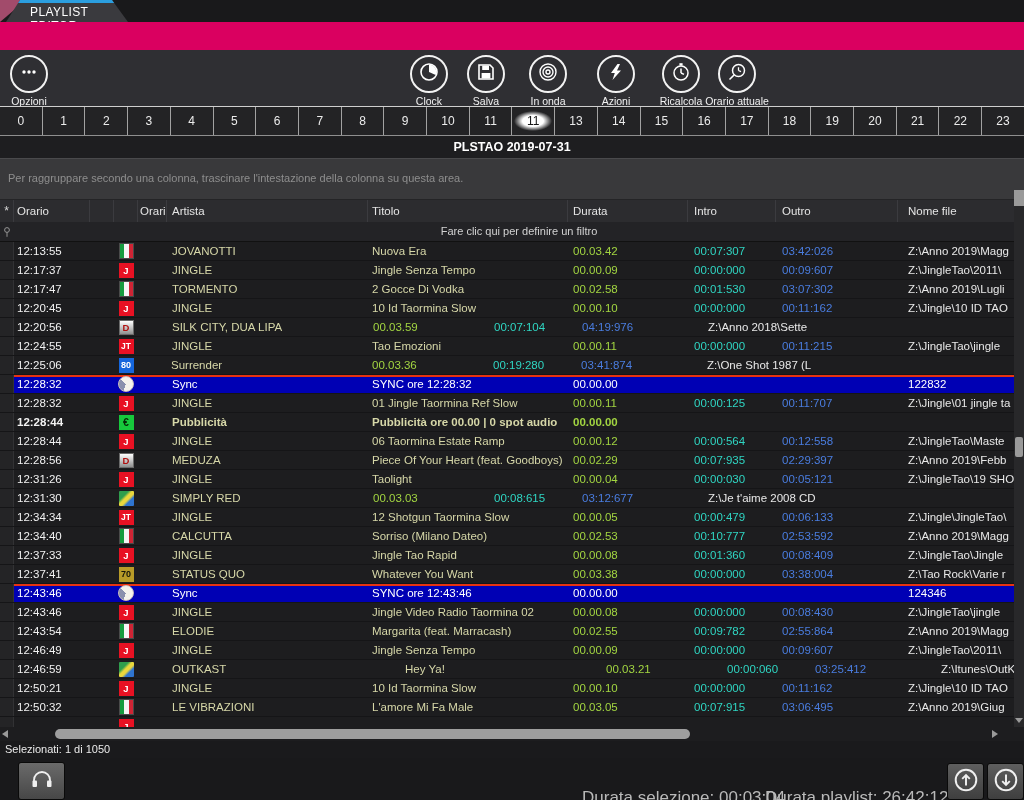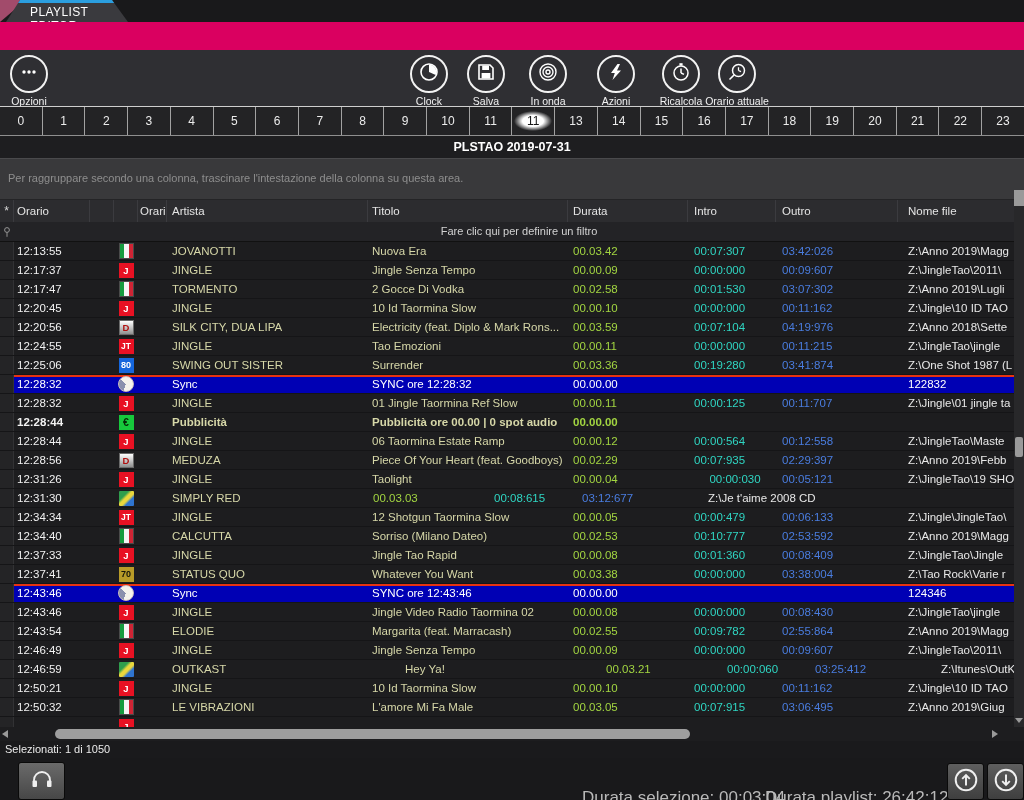--- a/index.html
+++ b/index.html
@@ -375,21 +375,20 @@
     </div>
     <div class="grid-row">
       <div class="cell c-marker"></div>
       <div class="cell c-time" style="padding-left: 3px;">12:20:56</div>
       <div class="cell c-c1"></div>
       <div class="cell c-iconc">
         <span class="ricon icon-decade-d">D</span>
       </div>
       <div class="cell c-c2" style="padding-left: 2px;"></div>
       <div class="cell c-artist" style="padding-left: 5px;">SILK CITY, DUA LIPA</div>
-      <div class="cell c-title" style="padding-left: 4px;">Electricity (feat. Diplo &amp; Mark Rons...</div>
       <div class="cell c-durata" style="padding-left: 5px;">00.03.59</div>
       <div class="cell c-intro" style="padding-left: 6px;">00:07:104</div>
       <div class="cell c-outro" style="padding-left: 6px;">04:19:976</div>
       <div class="cell c-file" style="flex: 1 1 0%; padding-left: 10px;">Z:\Anno 2018\Sette</div>
     </div>
     <div class="grid-row">
       <div class="cell c-marker"></div>
       <div class="cell c-time" style="padding-left: 3px;">12:24:55</div>
       <div class="cell c-c1"></div>
       <div class="cell c-iconc">
@@ -404,21 +403,20 @@
       <div class="cell c-file" style="flex: 1 1 0%; padding-left: 10px;">Z:\JingleTao\jingle</div>
     </div>
     <div class="grid-row">
       <div class="cell c-marker"></div>
       <div class="cell c-time" style="padding-left: 3px;">12:25:06</div>
       <div class="cell c-c1"></div>
       <div class="cell c-iconc">
         <span class="ricon icon-decade-80">80</span>
       </div>
       <div class="cell c-c2" style="padding-left: 2px;"></div>
-      <div class="cell c-artist" style="padding-left: 5px;">SWING OUT SISTER</div>
       <div class="cell c-title" style="padding-left: 4px;">Surrender</div>
       <div class="cell c-durata" style="padding-left: 5px;">00.03.36</div>
       <div class="cell c-intro" style="padding-left: 6px;">00:19:280</div>
       <div class="cell c-outro" style="padding-left: 6px;">03:41:874</div>
       <div class="cell c-file" style="flex: 1 1 0%; padding-left: 10px;">Z:\One Shot 1987 (L</div>
     </div>
     <div class="grid-row sel sep">
       <div class="cell c-marker"></div>
       <div class="cell c-time" style="padding-left: 3px;">12:28:32</div>
       <div class="cell c-c1"></div>
@@ -497,21 +495,21 @@
       <div class="cell c-marker"></div>
       <div class="cell c-time" style="padding-left: 3px;">12:31:26</div>
       <div class="cell c-c1"></div>
       <div class="cell c-iconc">
         <span class="ricon icon-jingle-j">J</span>
       </div>
       <div class="cell c-c2" style="padding-left: 2px;"></div>
       <div class="cell c-artist" style="padding-left: 5px;">JINGLE</div>
       <div class="cell c-title" style="padding-left: 4px;">Taolight</div>
       <div class="cell c-durata" style="padding-left: 5px;">00.00.04</div>
-      <div class="cell c-intro" style="padding-left: 6px; text-align: center;">00:00:030</div>
+      <div class="cell c-intro" style="padding-left: 6px;">00:00:030</div>
       <div class="cell c-outro" style="padding-left: 6px;">00:05:121</div>
       <div class="cell c-file" style="flex: 1 1 0%; padding-left: 10px;">Z:\JingleTao\19 SHO</div>
     </div>
     <div class="grid-row">
       <div class="cell c-marker"></div>
       <div class="cell c-time" style="padding-left: 3px;">12:31:30</div>
       <div class="cell c-c1"></div>
       <div class="cell c-iconc">
         <span class="ricon icon-stripes"></span>
       </div>

